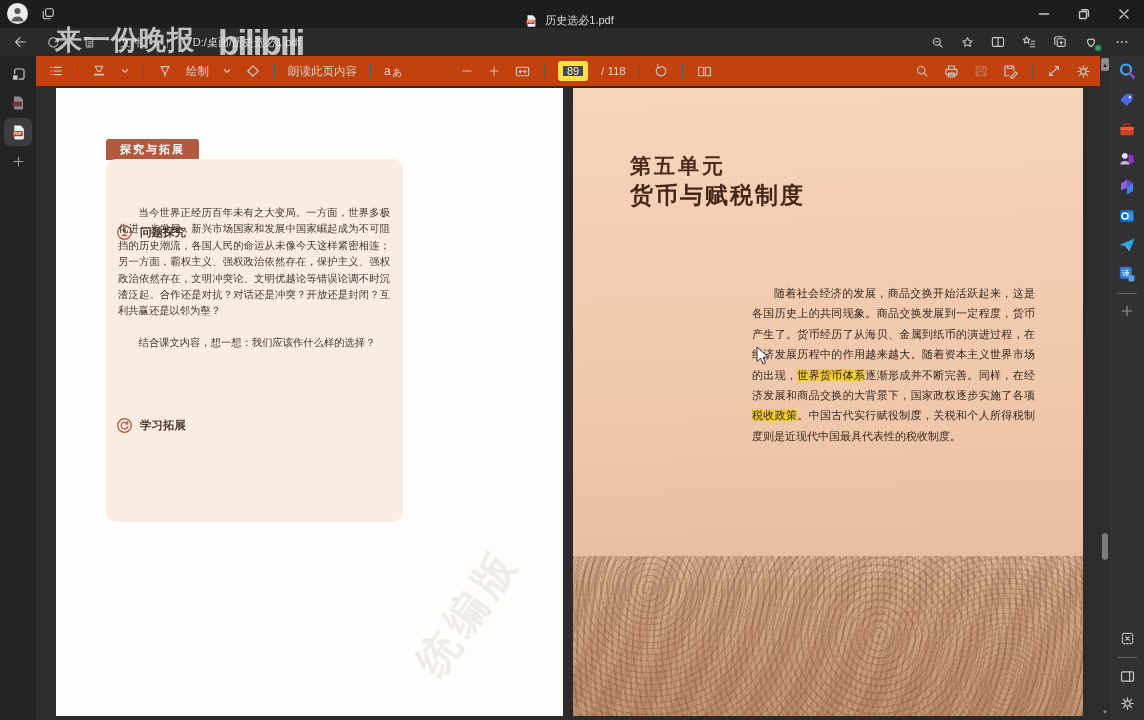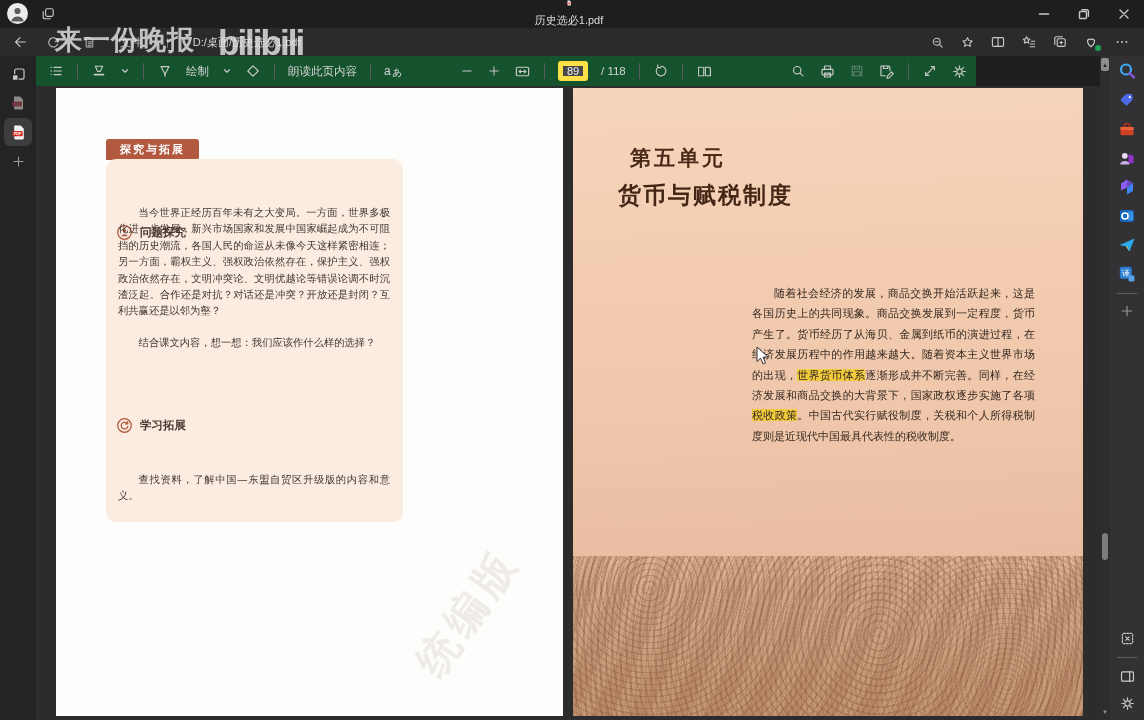--- a/index.html
+++ b/index.html
@@ -9,21 +9,21 @@
          font-family:"Liberation Sans",sans-serif; -webkit-font-smoothing:antialiased; }
   svg.ic { display:block; stroke:#c9c9c9; fill:none; stroke-width:1.4; stroke-linecap:round; stroke-linejoin:round; }
 
   
   .titlebar { position:absolute; left:0; top:0; width:1144px; height:28px; background:#1e1e1e;
               display:flex; align-items:center; }
   .avatar { position:absolute; left:7px; top:3px; width:21px; height:21px; border-radius:50%;
             background:#ececec; overflow:hidden; }
   .tab-actions { position:absolute; left:40px; top:6px; }
   .tab-center { position:absolute; left:0; right:6px; top:0; height:28px; display:flex;
-                align-items:center; justify-content:center; gap:7px; color:#dcdcdc; font-size:11px;flex-direction:column; }
+                align-items:flex-end; justify-content:center; gap:7px; color:#dcdcdc; font-size:11px; }
   .winctl { position:absolute; right:0; top:0; display:flex; }
   .winctl > div { width:40px; height:28px; display:flex; align-items:center; justify-content:center; }
 
   
   .addressbar { position:absolute; left:0; top:28px; width:1144px; height:28px; background:#2b2b2b;
                 display:flex; align-items:center; color:#c9c9c9; }
   .addr-left { display:flex; align-items:center; gap:18px; padding-left:12px; }
   .urlbox { display:flex; align-items:center; gap:24px; margin-left:22px; font-size:11px; color:#c6c6c6; }
   .urlbox .sep { color:#7a7a7a; }
   .url-path { color:#d8d8d8; }
@@ -34,21 +34,21 @@
 
   
   .tabstrip { position:absolute; left:0; top:56px; width:36px; height:664px; background:#242424;
               display:flex; flex-direction:column; align-items:center; padding-top:4px; }
   .strip-item { width:28px; height:28px; display:flex; align-items:center; justify-content:center;
                 border-radius:6px; margin-bottom:1px; }
   .strip-item.active { background:#3d3d3d; }
   .strip-item.dim { opacity:.55; }
 
   
-  .pdftoolbar { position:absolute; left:36px; top:56px; width:940px; height:30px; background:#14532d;
+  .pdftoolbar { position:absolute; left:36px; top:56px; width:1064px; height:30px; background:#c2410c;
                 color:#d6d6d6; font-size:11.5px; }
   .tb-left { position:absolute; left:12px; top:0; height:30px; display:flex; align-items:center; gap:13px; }
   .tb-center { position:absolute; left:424px; top:0; height:30px; display:flex; align-items:center; gap:13px; }
   .tb-right { position:absolute; right:8px; top:0; height:30px; display:flex; align-items:center; gap:13px; }
   .tb-div { width:1px; height:16px; background:#5b5b5b; }
   .page-input { width:30px; height:20px; background:#474747; border:5px solid #fde047; border-radius:3px;
                 color:#f0f0f0; font-size:11px; text-align:center; outline:none; font-family:inherit; }
   .dim-ic { opacity:.4; }
 
   
@@ -65,23 +65,23 @@
   .pinkbox { position:absolute; left:50px; top:71px; width:297px; height:363px; background:#fbece2; border-radius:10px; }
   .sec-head { position:absolute; display:flex; align-items:center; gap:7px; color:#47362d;
               font-size:11.5px; font-weight:bold;margin-top:48px; }
   .cn-para { position:absolute; width:272px; font-family:"DejaVu Serif",serif; font-size:10.3px;
              line-height:16.4px; color:#42362e; text-align:justify; text-indent:2em; }
   .page-wm { position:absolute; left:340px; top:496px; font-family:"DejaVu Serif",serif; font-size:42px;
              font-weight:bold; color:rgba(185,165,150,.20); transform:rotate(-55deg); letter-spacing:6px;
              white-space:nowrap; }
 
   
-  .unit-num { position:absolute; left:57px; top:56px; font-family:"DejaVu Serif",serif; font-size:21px;
+  .unit-num { position:absolute; left:57px; top:64px; font-family:"DejaVu Serif",serif; font-size:21px;
               font-weight:bold; color:#4b2a1a; letter-spacing:3px; }
-  .unit-title { position:absolute; left:45px; top:92px; font-family:"DejaVu Serif",serif; font-size:23px;
+  .unit-title { position:absolute; left:57px; top:92px; font-family:"DejaVu Serif",serif; font-size:23px;
                 font-weight:bold; color:#44261721; color:#442617; letter-spacing:2px; }
   .unit-body { position:absolute; left:179px; top:195px; width:283px; font-family:Liberation Sans, sans-serif;
                font-size:11px; line-height:20.4px; color:#33271f; text-align:justify; }
   .unit-body p { text-indent:2em; }
   .hl { background:#f2cb3d; }
   .texture { position:absolute; left:0; top:468px; width:510px; height:160px;
     background-image:
       repeating-radial-gradient(circle at 15% 20%, rgba(130,85,55,.30) 0 1.5px, transparent 1.5px 6px),
       repeating-radial-gradient(circle at 60% 50%, rgba(120,75,50,.24) 0 2px, transparent 2px 7px),
       repeating-radial-gradient(circle at 85% 80%, rgba(150,100,70,.28) 0 1.5px, transparent 1.5px 5px),
@@ -340,21 +340,20 @@
     <p class="cn-para" style="left:62px; top:246px;">结合课文内容，想一想：我们应该作什么样的选择？</p>
 
     <div class="sec-head" style="left:60px; top:281px;">
       <svg width="17" height="17" viewBox="0 0 20 20" style="stroke:#b2593f; fill:none; stroke-width:1.5; stroke-linecap:round;">
         <circle cx="10" cy="10" r="8"></circle>
         <path d="M13.6,8 A4,4 0 1 0 14,11"></path>
           <path d="M13.8,5.4 V8.2 H11"></path>
       </svg>
       <span>学习拓展</span>
     </div>
-    <p class="cn-para" style="left:62px; top:383px;">查找资料，了解中国—东盟自贸区升级版的内容和意义。</p>
 
     <div class="page-wm">统编版</div>
   </div>
 
   <div class="page page-right">
     <div class="texture"></div>
     <div class="unit-num">第五单元</div>
     <div class="unit-title">货币与赋税制度</div>
     <div class="unit-body">
       <p><span>随着社会经济的发展，商品交换开始活跃起来，这是各国历史上的共同现象。商品交换发展到一定程度，货币产生了。货币经历了从海贝、金属到纸币的演进过程，在经济发展历程中的作用越来越大。随着资本主义世界市场的出现，</span><span class="hl">世界货币体系</span><span>逐渐形成并不断完善。同样，在经济发展和商品交换的大背景下，国家政权逐步实施了各项</span><span class="hl">税收政策</span><span>。中国古代实行赋役制度，关税和个人所得税制度则是近现代中国最具代表性的税收制度。</span></p>

